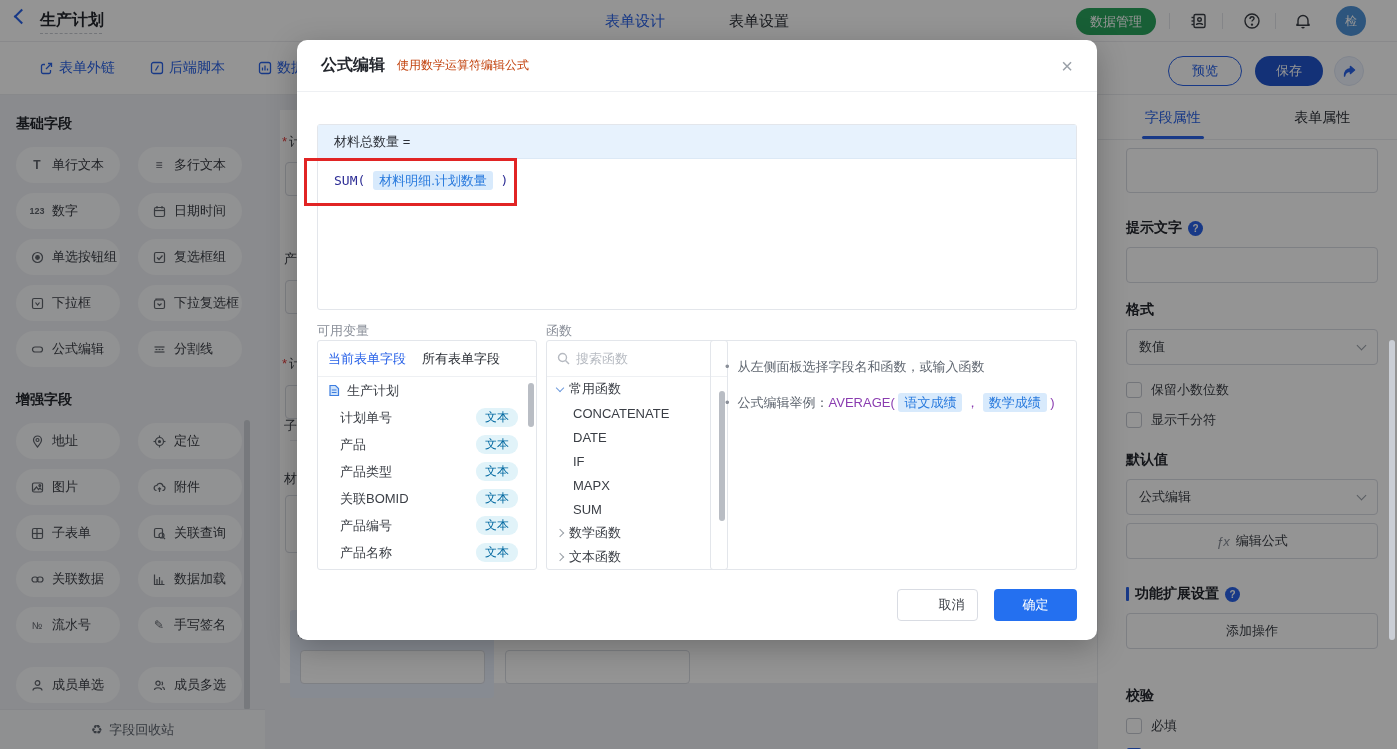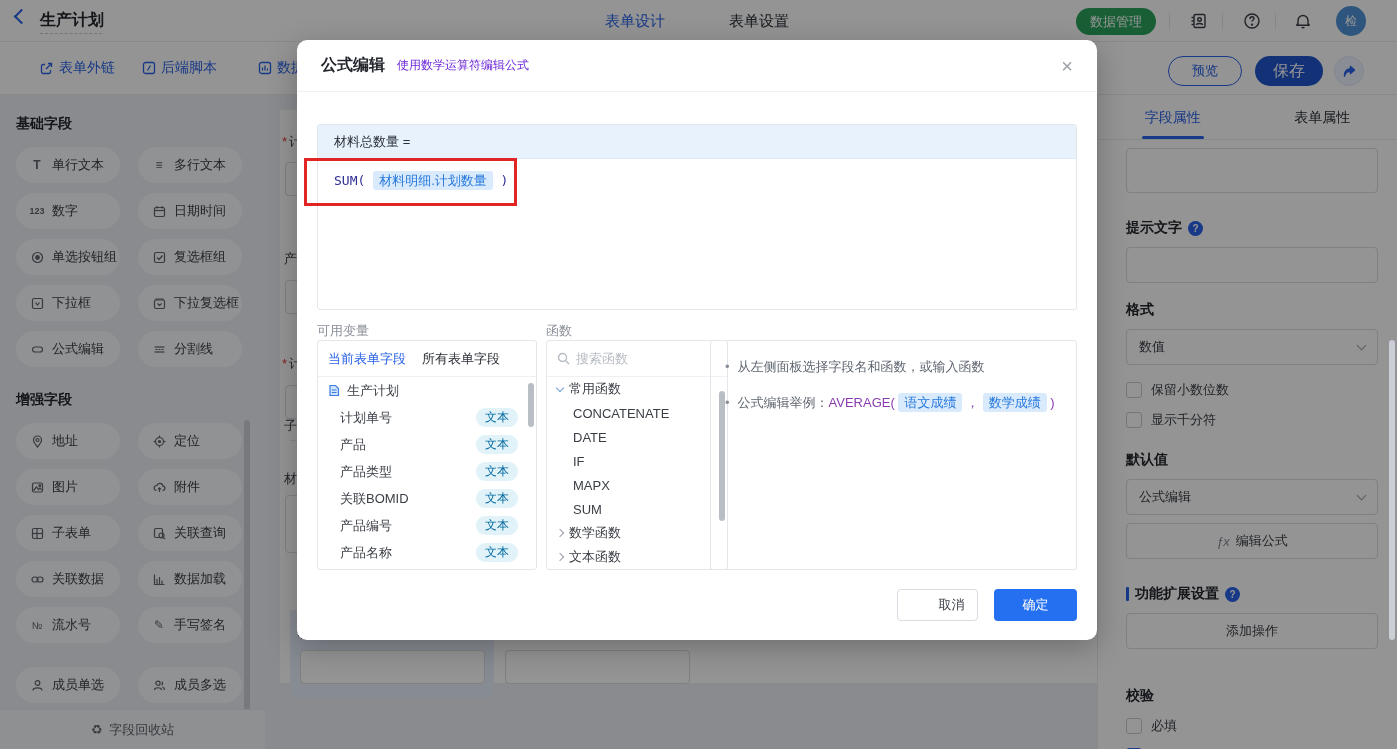--- a/index.html
+++ b/index.html
@@ -22,21 +22,21 @@
   #avatar { position:absolute; left:1336px; top:6px; width:30px; height:30px; border-radius:50%;
     background:#4e93d8; color:#fff; font-size:12px; display:flex; align-items:center; justify-content:center; }
 
   
   #toolbar { position:absolute; left:0; top:42px; width:1397px; height:53px; background:#fff;
     border-bottom:1px solid #ebedf0; z-index:1; }
   .tool-item { position:absolute; top:17px; font-size:14px; color:#2a63e8; display:flex; gap:5px; align-items:center; }
   #btn-preview { position:absolute; left:1168px; top:56px; width:74px; height:30px; border:1px solid #2a63e8;
     color:#2a63e8; background:#fff; border-radius:15px; font-size:13px; z-index:1; }
   #btn-save { position:absolute; left:1255px; top:56px; width:68px; height:30px; border:none;
-    color:#fff; background:#2155cd; border-radius:15px; font-size:16px; z-index:1; }
+    color:#fff; background:#2155cd; border-radius:15px; font-size:13px; z-index:1; }
   #btn-share { position:absolute; left:1334px; top:56px; width:30px; height:30px; border:1px solid #dfe6f5;
     background:#eef3fd; border-radius:50%; z-index:1; display:flex; align-items:center; justify-content:center; }
 
   
   #lsidebar { position:absolute; left:0; top:95px; width:265px; height:654px; background:#eef0f4; overflow:hidden; }
   #lsidebar .inner { padding:20px 12px 0 16px; }
   .sec-title { font-size:14px; font-weight:bold; color:#23262d; margin-bottom:14px; }
   .pill-grid { display:grid; grid-template-columns:104px 104px; column-gap:18px; row-gap:10px; margin-bottom:24px; }
   .pill { height:36px; background:#fafbfd; border-radius:18px; display:flex; align-items:center;
     padding-left:13px; gap:7px; font-size:13px; color:#3a3e45; cursor:grab; }
@@ -83,21 +83,21 @@
   #overlay { position:absolute; left:0; top:0; width:1397px; height:749px; background:rgba(0,0,0,0.42); z-index:5; }
   #winscroll { position:absolute; left:1389px; top:340px; width:6px; height:300px; border-radius:3px;
     background:#caced5; z-index:7; }
 
   
   #modal { position:absolute; left:297px; top:40px; width:800px; height:600px; background:#fff;
     border-radius:10px; z-index:6; box-shadow:0 8px 30px rgba(0,0,0,0.25); }
   #modal-header { position:absolute; left:0; top:0; width:100%; height:52px; border-bottom:1px solid #eef0f3;
     display:flex; align-items:center; padding:0 24px; gap:12px; }
   #modal-title { font-size:16px; font-weight:bold; color:#23262d; }
-  #modal-sub { font-size:12px; color:#6d28d9;text-align:right; }
+  #modal-sub { font-size:12px; color:#c2410c;text-align:right; }
   #modal-close { margin-left:auto; font-size:20px; color:#9aa0a8; cursor:pointer; line-height:1; }
   #fcard { position:absolute; left:20px; top:84px; width:760px; height:186px; border:1px solid #e3e6eb; border-radius:3px; }
   #fcard-head { height:34px; background:#e7f2fd; display:flex; align-items:center; padding:0 16px;
     font-size:13px; color:#2b2f36; border-bottom:1px solid #dce9f6; }
   #fcard-body { padding:13px 16px; font-family:"DejaVu Sans Mono","Liberation Mono",monospace; font-size:13px; color:#2f2f96; }
   .token { background:#d8eafc; color:#2779dd; padding:2px 6px; border-radius:3px;
     font-family:"Liberation Sans","DejaVu Sans",sans-serif; }
   #redbox { position:absolute; left:304px; top:158px; width:213px; height:48px; border:3px solid #e12424; z-index:8; }
   .col-label { position:absolute; top:282px; font-size:13px; color:#8a8f99; }
   .mbox { position:absolute; top:300px; height:230px; border:1px solid #e3e6eb; border-radius:3px; overflow:hidden; }
@@ -173,21 +173,21 @@
 
 <div id="toolbar">
   <span class="tool-item" style="left:40px;">
     <svg class="ic" width="14" height="14" viewBox="0 0 14 14" fill="none" stroke="#2a63e8" stroke-width="1.3">
       <path d="M6 8 L11 3"></path>
         <path d="M5 3.5 H3 a1.5 1.5 0 0 0 -1.5 1.5 v6 a1.5 1.5 0 0 0 1.5 1.5 h6 a1.5 1.5 0 0 0 1.5 -1.5 V9"></path>
         <path d="M8 2.5 h3.5 v3.5"></path>
     </svg>
     <span>表单外链</span>
   </span>
-  <span class="tool-item" style="left:142px;">
+  <span class="tool-item" style="left:150px;">
     <svg class="ic" width="14" height="14" viewBox="0 0 14 14" fill="none" stroke="#2a63e8" stroke-width="1.3">
       <rect x="1.5" y="1.5" width="11" height="11" rx="2"></rect>
         <path d="M8.5 4.5 L5.5 9.5"></path>
     </svg>
     <span>后端脚本</span>
   </span>
   <span class="tool-item" style="left:258px;">
     <svg class="ic" width="14" height="14" viewBox="0 0 14 14" fill="none" stroke="#2a63e8" stroke-width="1.3">
       <rect x="1.5" y="1.5" width="11" height="11" rx="2"></rect>
         <line x1="4.5" y1="9.5" x2="4.5" y2="6.5"></line>

